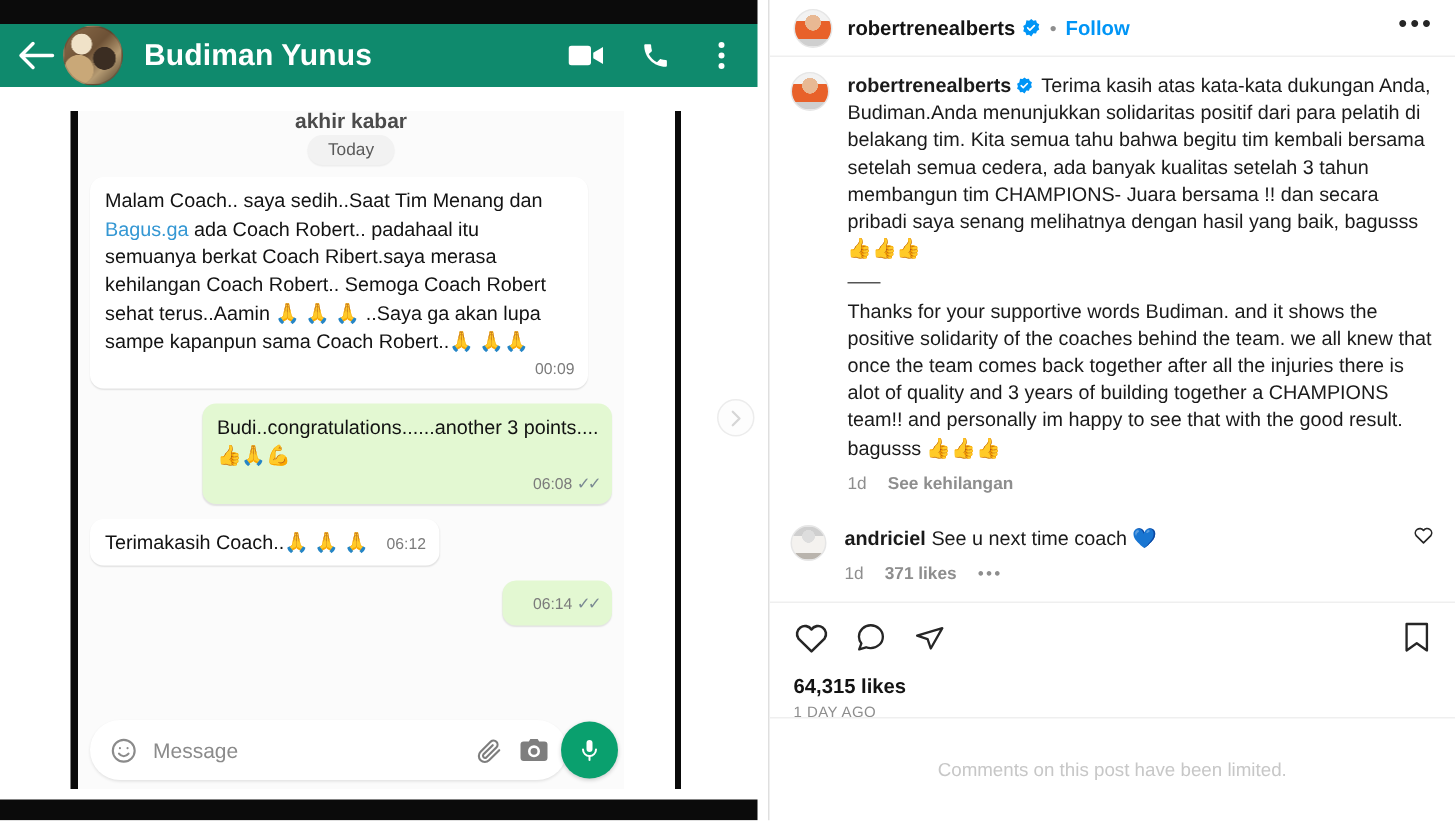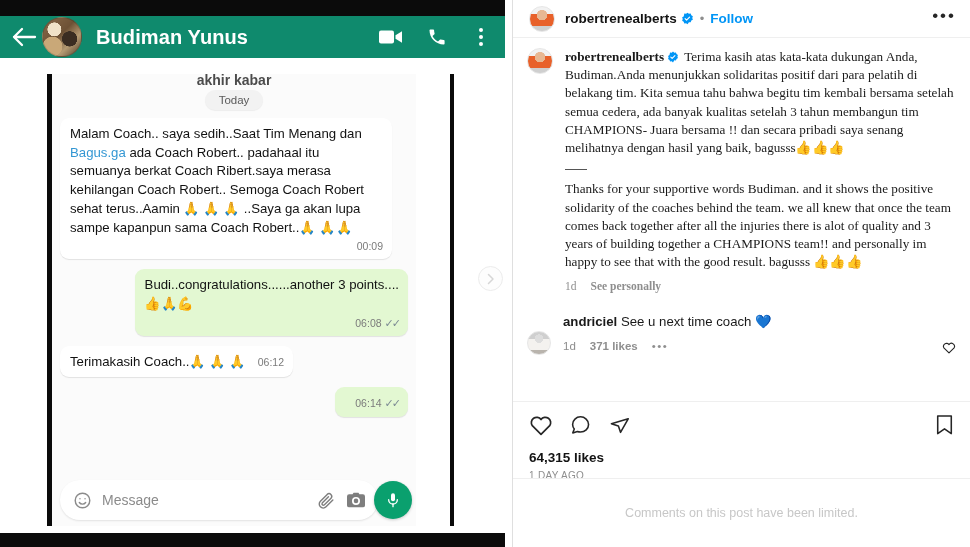--- a/index.html
+++ b/index.html
@@ -129,27 +129,27 @@
                 linear-gradient(180deg,#cfcfcf 0 30%, #f4f2ef 30% 80%, #b9b4ad 80% 100%);
   }
   .ig-av.cap { width:26px; height:26px; }
   .ig-uname { font-weight:bold; font-size:13.5px; color:#131313; }
   .ig-verified { width:13px; height:13px; flex:0 0 auto; }
   .ig-dot { color:#8e8e8e; font-size:13px; }
   .ig-follow { color:#0095f6; font-weight:bold; font-size:13.5px; cursor:pointer; }
   .ig-more { margin-left:auto; color:#262626; font-size:17px; letter-spacing:2px; line-height:8px; padding-bottom:6px; }
 
   .ig-body { padding:10px 14px 0 14px; }
-  .ig-comment { display:flex; gap:12px;font-family:Liberation Serif, serif; }
+  .ig-comment { display:flex; gap:12px; }
   .ig-ctext { flex:1 1 auto; line-height:1.38; font-size:13.2px; color:#1a1a1a; }
   .ig-ctext .name { font-weight:bold; }
   .ig-dash { margin:12px 0 10px 0; width:22px; border-top:1.6px solid #555; }
   .ig-subrow { display:flex; gap:14px; align-items:center; margin-top:8px; font-size:11.5px; color:#8e8e8e; }
   .ig-subrow .bold { font-weight:bold; color:#8e8e8e; }
-  .ig-reply { display:flex; gap:12px; margin-top:18px; align-items:flex-end; }
+  .ig-reply { display:flex; gap:12px; margin-top:18px; align-items:flex-start; }
   .ig-heart-sm { margin-left:auto; width:14px; height:14px; flex:0 0 auto; }
 
   .ig-actions {
     position:absolute; left:0; right:0; bottom:56px;
     border-top:1px solid #efefef; padding:12px 16px 10px 16px;
   }
   .ig-iconrow { display:flex; align-items:center; gap:16px; }
   .ig-save { margin-left:auto; }
   .ig-likes { font-weight:bold; font-size:13.5px; margin-top:11px; color:#131313; }
   .ig-time { font-size:10px; color:#8e8e8e; letter-spacing:.3px; margin-top:5px; }
@@ -323,21 +323,21 @@
               <path d="M7.6 12.2l2.7 2.7 5.5-5.6" fill="none" stroke="#fff" stroke-width="2.1" stroke-linecap="round" stroke-linejoin="round"></path>
             </svg>
           </span><span>Terima kasih atas kata-kata dukungan Anda, Budiman.Anda menunjukkan solidaritas positif dari para pelatih di belakang tim. Kita semua tahu bahwa begitu tim kembali bersama setelah semua cedera, ada banyak kualitas setelah 3 tahun membangun tim CHAMPIONS- Juara bersama !! dan secara pribadi saya senang melihatnya dengan hasil yang baik, bagusss👍👍👍</span>
 
           <div class="ig-dash"></div>
 
           <div>Thanks for your supportive words Budiman. and it shows the positive solidarity of the coaches behind the team. we all knew that once the team comes back together after all the injuries there is alot of quality and 3 years of building together a CHAMPIONS team!! and personally im happy to see that with the good result. bagusss 👍👍👍</div>
 
           <div class="ig-subrow">
             <span>1d</span>
-            <span class="bold">See personally</span>
+            <span class="bold">See kehilangan</span>
           </div>
         </div>
       </div>
 
       <div class="ig-reply">
         <div class="ig-av small"></div>
         <div class="ig-ctext">
           <span class="name">andriciel</span>
           <span>See u next time coach 💙</span>
           <div class="ig-subrow">

